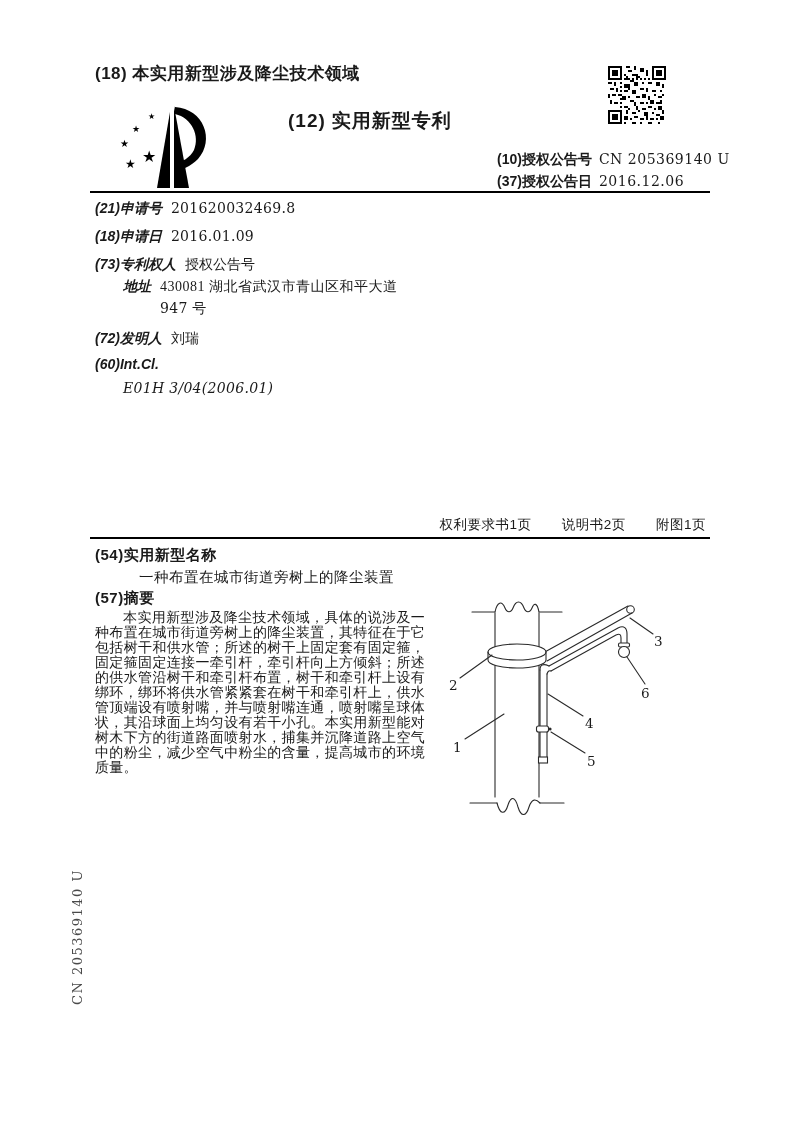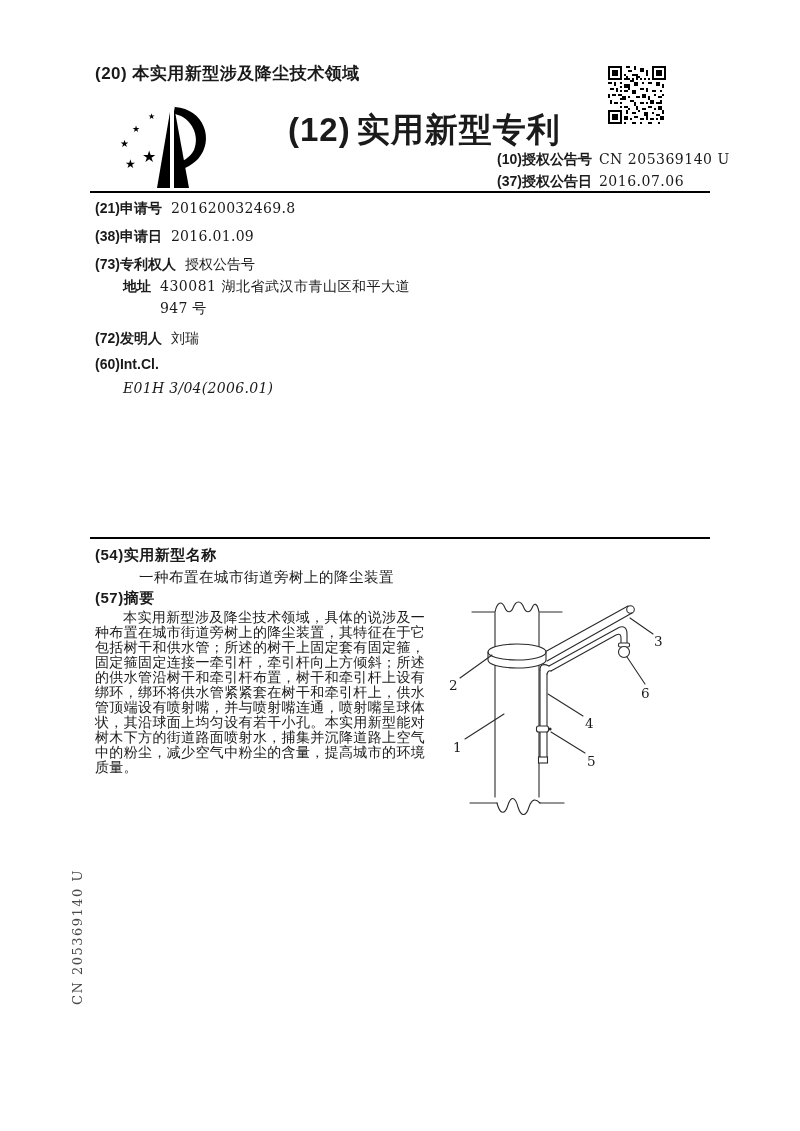--- a/index.html
+++ b/index.html
@@ -2,47 +2,47 @@
 <html><head>
 <meta charset="utf-8">
 <style>
   html,body{margin:0;padding:0;background:#e8e8e8;}
   .page{position:relative;width:800px;height:1131px;background:#ffffff;margin:0 auto;
         font-family:"Liberation Sans",sans-serif;color:#1a1a1a;overflow:hidden;}
   .abs{position:absolute;}
   .rule{position:absolute;left:90px;width:620px;border-top:2px solid #000;height:0;}
   .office-line{left:95px;top:62px;font-size:17px;font-weight:bold;letter-spacing:.5px;}
   .office-line .code{margin-right:5px;}
-  .doc-title{left:288px;top:108px;font-size:33px;font-weight:bold;letter-spacing:1px;}
+  .doc-title{left:288px;top:108px;font-size:19px;font-weight:bold;letter-spacing:1px;}
   .doc-title .code{margin-right:6px;}
   .pubrow{font-size:14px;white-space:nowrap;}
   .pubrow .lbl{font-weight:bold;margin-right:7px;text-align:center;}
   .pubrow .val{font-family:"DejaVu Serif","Liberation Serif",serif;letter-spacing:.5px;}
   .fieldrow{font-size:14px;white-space:nowrap;}
-  .fieldrow .lbl{font-weight:bold;margin-right:9px;}
+  .fieldrow .lbl{font-weight:bold;margin-right:9px;font-style:italic;}
   .fieldrow .val{font-family:"DejaVu Serif","Liberation Serif",serif;letter-spacing:.3px;}
-  .fieldrow .val.cn{letter-spacing:.5px;}
+  .fieldrow .val.cn{letter-spacing:.5px;font-family:Liberation Serif, serif;}
   .pagesinfo{left:90px;top:516px;width:616px;text-align:right;font-size:13.5px;letter-spacing:.5px;}
   .pagesinfo span{margin-left:26px;}
   .seclabel{font-size:15px;font-weight:bold;letter-spacing:.5px;}
   .invtitle{left:123px;top:568px;font-size:14.5px;letter-spacing:.5px;margin-left:16px;}
   .abstract{left:95px;top:610px;width:330px;font-size:14px;line-height:15px;
             text-align:justify;text-indent:2em;letter-spacing:.2px;}
   .vertnum{left:15px;top:930px;width:130px;height:20px;transform:rotate(-90deg);
            font-family:"DejaVu Serif","Liberation Serif",serif;font-size:13px;color:#4a4a4a;
            letter-spacing:1.5px;text-align:center;white-space:nowrap;}
   svg text.fig-num{font-family:"DejaVu Serif","Liberation Serif",serif;font-size:13.5px;fill:#1a1a1a;}
 </style>
 </head>
 <body>
 
 <div class="page">
 
   <div class="abs office-line">
-    <span class="code">(20)</span><span>本实用新型涉及降尘技术领域</span>
+    <span class="code">(18)</span><span>本实用新型涉及降尘技术领域</span>
   </div>
 
   <svg class="abs" style="left:608px;top:66px" width="58" height="58" viewBox="0 0 29 29" shape-rendering="crispEdges">
     <rect x="0" y="0" width="29" height="29" fill="#fff"></rect>
     <g fill="#000">
       <rect x="0" y="0" width="7" height="7"></rect>
         <rect x="1" y="1" width="5" height="5" fill="#fff"></rect>
         <rect x="2" y="2" width="3" height="3"></rect>
       <rect x="22" y="0" width="7" height="7"></rect>
         <rect x="23" y="1" width="5" height="5" fill="#fff"></rect>
@@ -156,50 +156,55 @@
   </svg>
 
   <div class="abs doc-title">
     <span class="code">(12)</span><span>实用新型专利</span>
   </div>
 
   <div class="abs pubrow" style="left:497px;top:151px">
     <span class="lbl">(10)授权公告号</span><span class="val">CN 205369140 U</span>
   </div>
   <div class="abs pubrow" style="left:497px;top:173px">
-    <span class="lbl">(37)授权公告日</span><span class="val">2016.07.06</span>
+    <span class="lbl">(37)授权公告日</span><span class="val">2016.12.06</span>
   </div>
 
   <div class="rule" style="top:191px"></div>
 
   <div class="abs fieldrow" style="left:95px;top:200px">
     <span class="lbl">(21)申请号</span><span class="val">201620032469.8</span>
   </div>
   <div class="abs fieldrow" style="left:95px;top:228px">
-    <span class="lbl">(38)申请日</span><span class="val">2016.01.09</span>
+    <span class="lbl">(18)申请日</span><span class="val">2016.01.09</span>
   </div>
   <div class="abs fieldrow" style="left:95px;top:256px">
     <span class="lbl">(73)专利权人</span><span>授权公告号</span>
   </div>
   <div class="abs fieldrow" style="left:123px;top:278px">
     <span class="lbl">地址</span><span class="val cn">430081 湖北省武汉市青山区和平大道</span>
   </div>
   <div class="abs fieldrow" style="left:160px;top:300px">
     <span class="val">947 号</span>
   </div>
   <div class="abs fieldrow" style="left:95px;top:330px">
     <span class="lbl">(72)发明人</span><span>刘瑞</span>
   </div>
   <div class="abs fieldrow" style="left:95px;top:356px">
     <span class="lbl">(60)Int.Cl.</span>
   </div>
   <div class="abs fieldrow" style="left:123px;top:380px">
     <span class="val" style="font-style:italic">E01H 3/04(2006.01)</span>
   </div>
 
+  <div class="abs pagesinfo">
+    <span>权利要求书1页</span>
+    <span>说明书2页</span>
+    <span>附图1页</span>
+  </div>
 
   <div class="rule" style="top:537px"></div>
 
   <div class="abs seclabel" style="left:95px;top:546px">(54)实用新型名称</div>
   <div class="abs invtitle">一种布置在城市街道旁树上的降尘装置</div>
 
   <div class="abs seclabel" style="left:95px;top:589px">(57)摘要</div>
   <div class="abs abstract">本实用新型涉及降尘技术领域，具体的说涉及一种布置在城市街道旁树上的降尘装置，其特征在于它包括树干和供水管；所述的树干上固定套有固定箍，固定箍固定连接一牵引杆，牵引杆向上方倾斜；所述的供水管沿树干和牵引杆布置，树干和牵引杆上设有绑环，绑环将供水管紧紧套在树干和牵引杆上，供水管顶端设有喷射嘴，并与喷射嘴连通，喷射嘴呈球体状，其沿球面上均匀设有若干小孔。本实用新型能对树木下方的街道路面喷射水，捕集并沉降道路上空气中的粉尘，减少空气中粉尘的含量，提高城市的环境质量。</div>
 
   <svg class="abs" style="left:440px;top:588px" width="275" height="240" viewBox="440 588 275 240">

